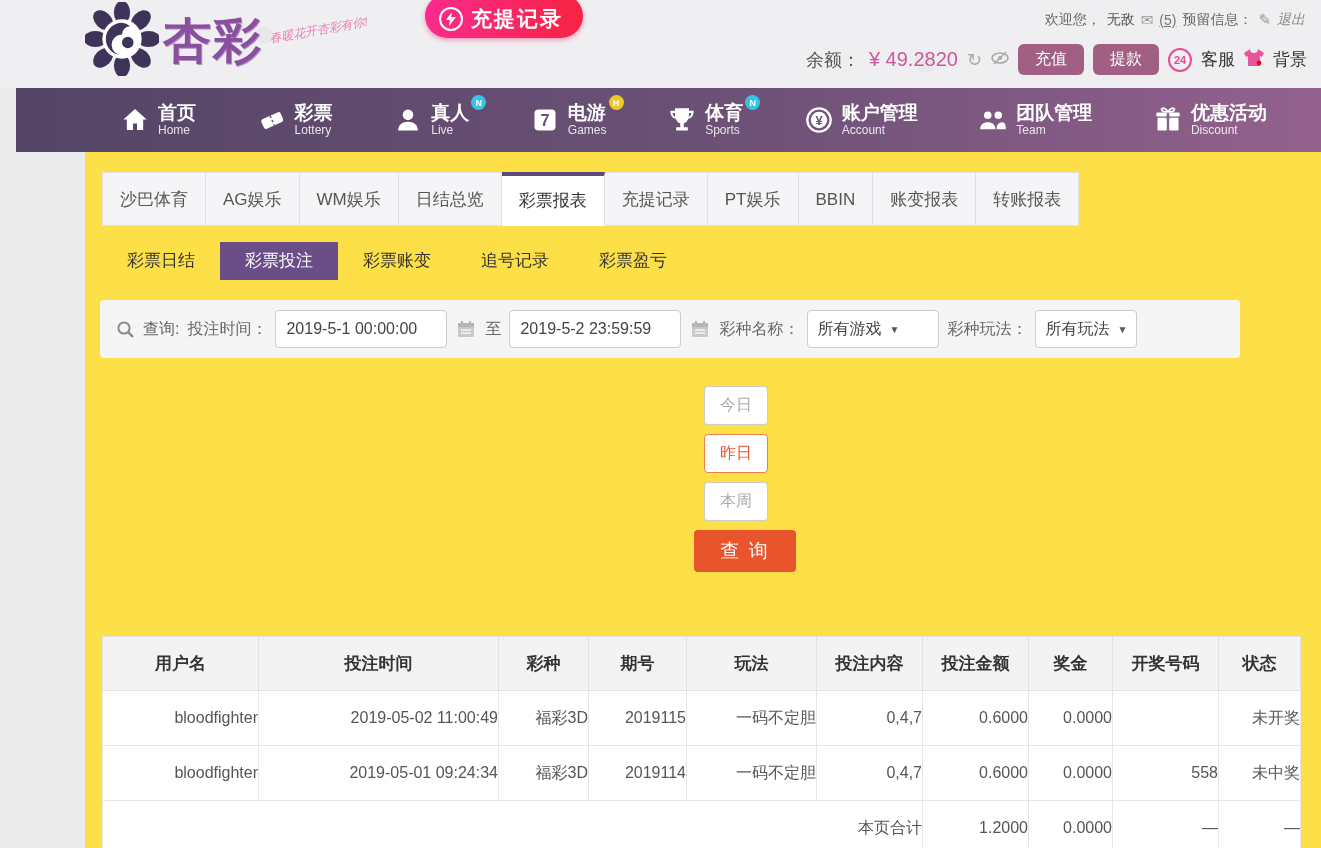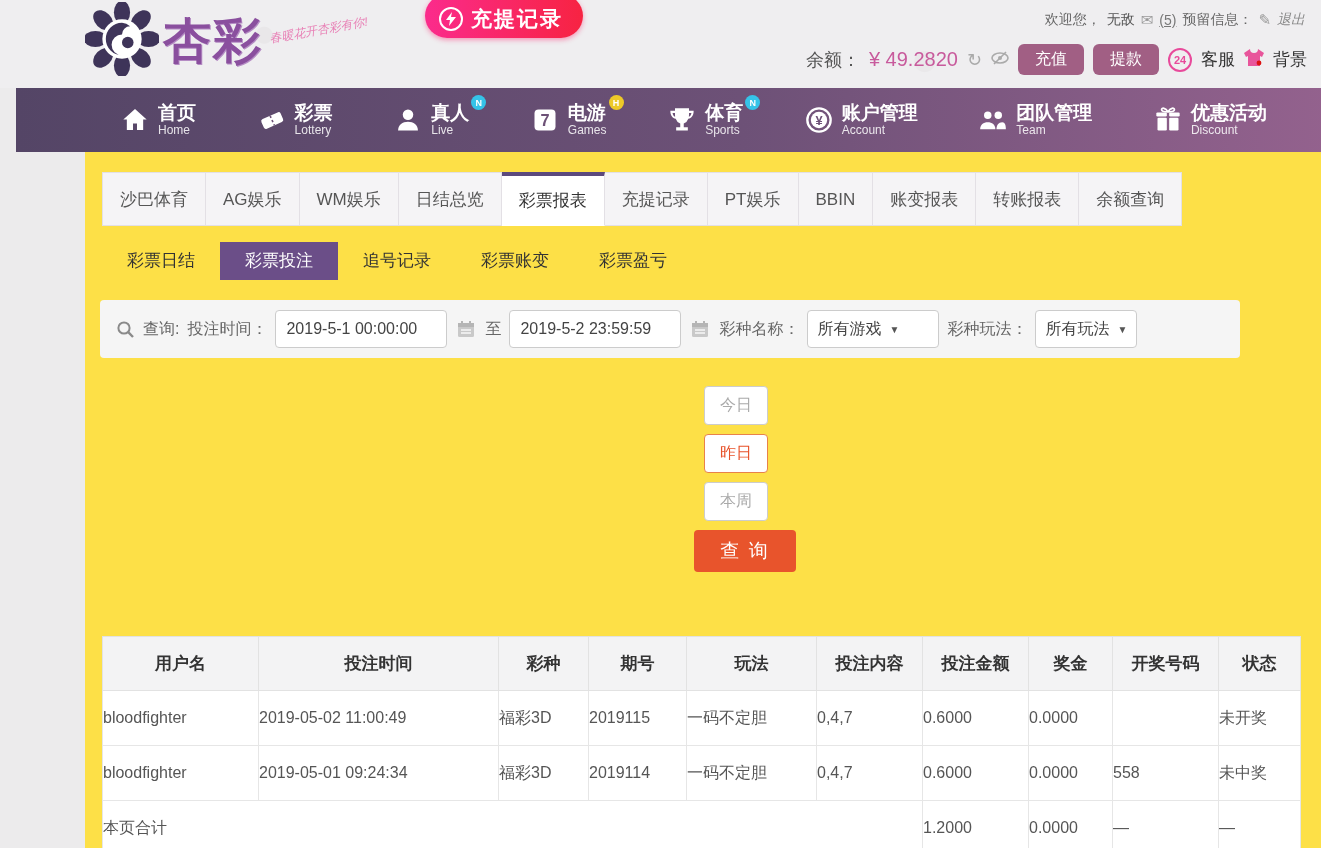--- a/index.html
+++ b/index.html
@@ -89,21 +89,21 @@
     font-size:16px; padding:8px 15px; cursor:pointer; font-family:inherit; }
   .quick-btn.sel { border-color:#e8824a; color:#e8542c; }
   .search-btn { background:#e8542c; color:#fff; border:none; border-radius:4px; font-size:19px;
     padding:8px 26px; margin-left:18px; cursor:pointer; letter-spacing:2px; font-family:inherit; }
 
   
   table.report { border-collapse:collapse; margin:64px 0 0 17px; table-layout:fixed; width:1198px; }
   .report th { background:#f3f3f4; font-size:17px; font-weight:bold; color:#333; height:54px;
     border:1px solid #e2e2e2; text-align:center; }
   .report td { font-size:16px; color:#555; height:55px; border:1px solid #e6e6e6;
-    text-align:left; background:#fff; }
+    text-align:right; background:#fff; }
   .status-green { color:#3aa054; }
   .status-gray { color:#ababab; }
   .sum-label { font-size:17px; color:#555; }
 
   
   .foot { display:flex; justify-content:space-between; align-items:flex-end; margin:22px 22px 0 17px; }
   .note { font-size:14px; color:#e83a3a; }
   .pager { display:flex; align-items:center; gap:7px; font-size:16px; color:#666; }
   .page-cur { background:#e8542c; color:#fff; min-width:22px; height:24px; padding:0 4px;
     display:flex; align-items:center; justify-content:center; border-radius:3px; font-weight:bold; }
@@ -301,28 +301,27 @@
     <div class="tab">沙巴体育</div>
     <div class="tab">AG娱乐</div>
     <div class="tab">WM娱乐</div>
     <div class="tab">日结总览</div>
     <div class="tab active">彩票报表</div>
     <div class="tab">充提记录</div>
     <div class="tab">PT娱乐</div>
     <div class="tab">BBIN</div>
     <div class="tab">账变报表</div>
     <div class="tab">转账报表</div>
-    <div class="tab">余额查询</div>
   </div>
 
   <div class="subtabs">
     <div class="subtab">彩票日结</div>
     <div class="subtab active">彩票投注</div>
+    <div class="subtab">彩票账变</div>
     <div class="subtab">追号记录</div>
-    <div class="subtab">彩票账变</div>
     <div class="subtab">彩票盈亏</div>
   </div>
 
   <div class="search-panel">
     <span style="display:flex;">
       <svg width="19" height="19" viewBox="0 0 19 19">
           <circle cx="8" cy="8" r="5.6" fill="none" stroke="#8a8a8a" stroke-width="2"></circle>
           <line x1="12.2" y1="12.2" x2="17" y2="17" stroke="#8a8a8a" stroke-width="2.4"></line>
         </svg>
     </span>

